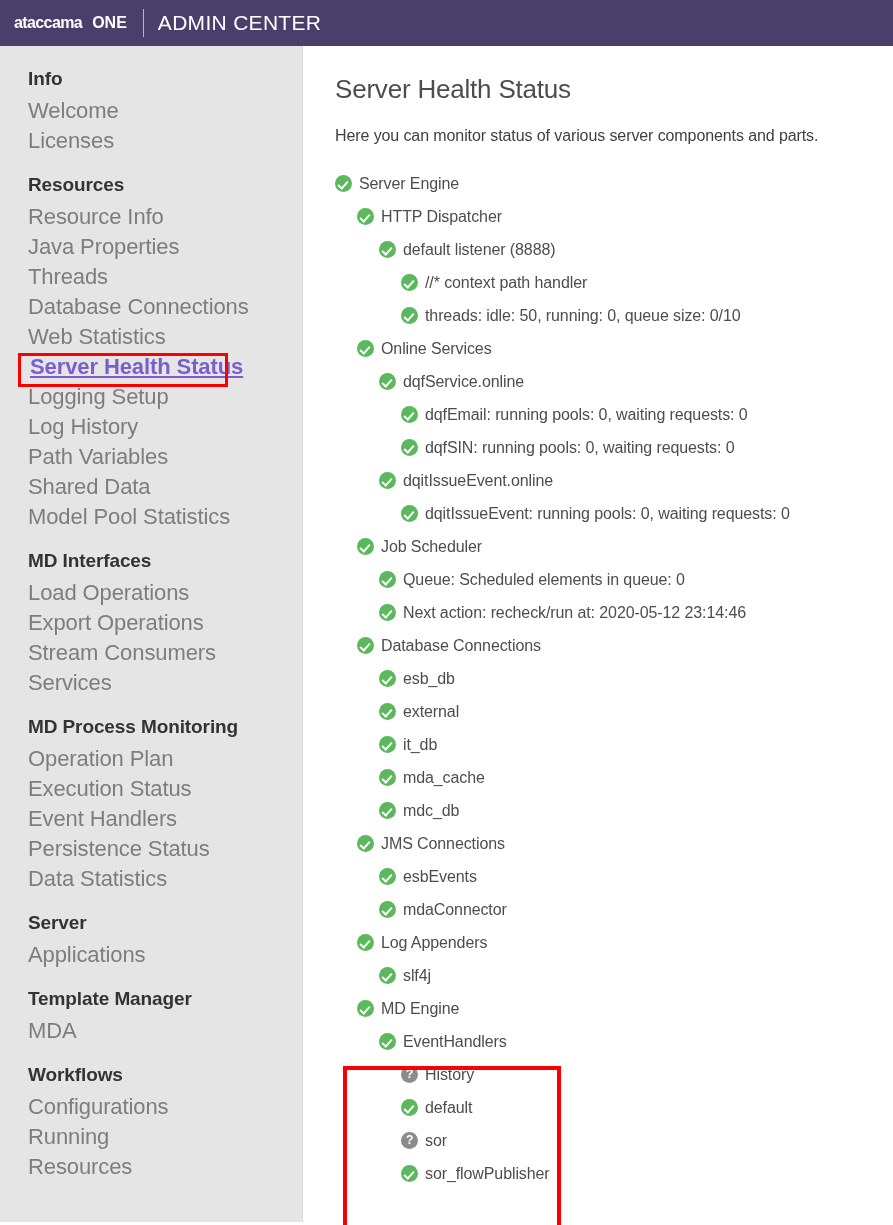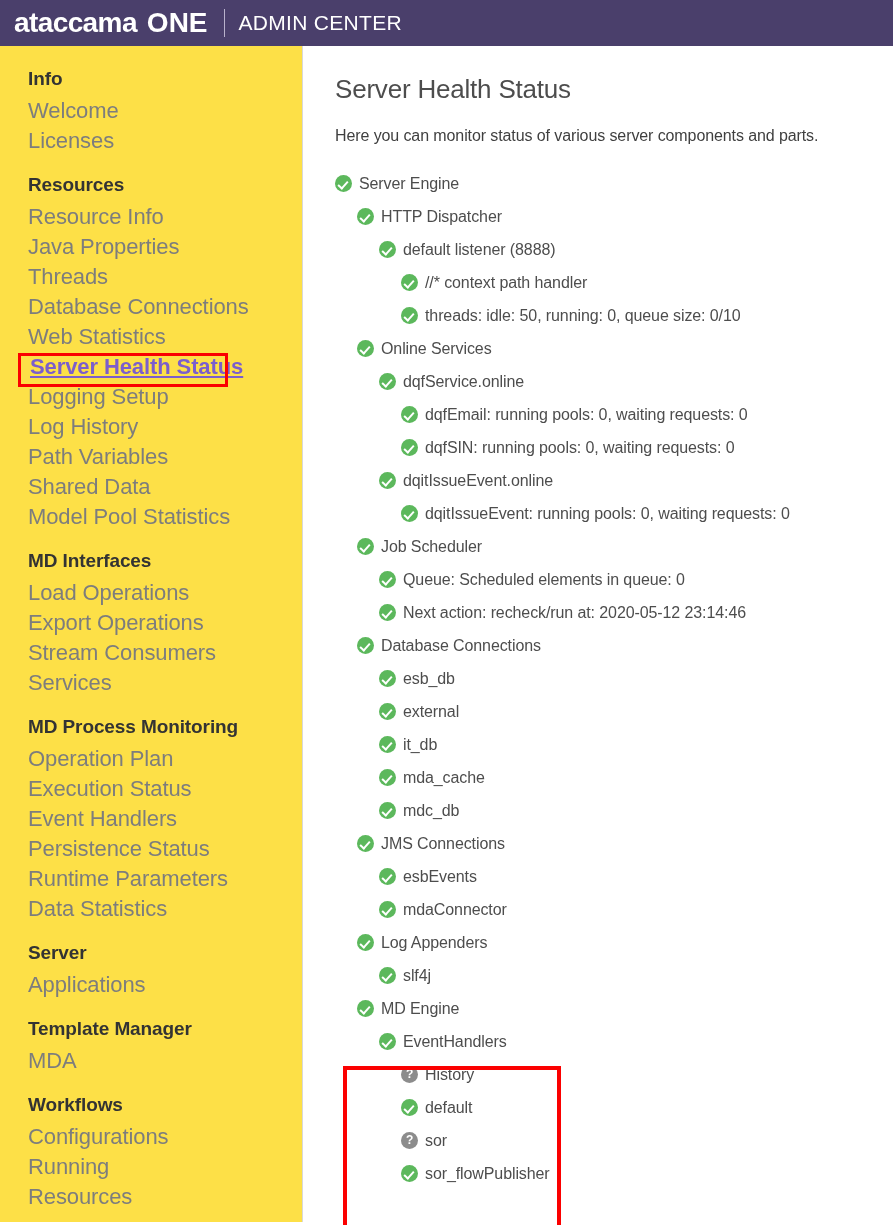--- a/index.html
+++ b/index.html
@@ -16,21 +16,21 @@
   #topbar {
     height: 46px;
     background: #4a3f6b;
     display: flex;
     align-items: center;
     padding-left: 14px;
     overflow: hidden;
   }
   #brand-mark {
     color: #ffffff;
-    font-size: 28px;
+    font-size: 16px;
     font-weight: 700;
     letter-spacing: -0.6px;
     line-height: 1;
     white-space: nowrap;
   }
   #brand-mark .one {
     font-weight: 700;
     letter-spacing: 0px;
   }
   #brand-divider {
@@ -51,21 +51,21 @@
   #shell {
     display: flex;
     height: 1179px;
     width: 893px;
   }
 
   
   #sidebar {
     width: 303px;
     flex: 0 0 303px;
-    background: #fde047;
+    background: #e5e5e5;
     border-right: 1px solid #d8d8d8;
     padding: 22px 0 0 28px;
     position: relative;
   }
   .nav-group-title {
     font-size: 19px;
     font-weight: 700;
     color: #333333;
     margin-top: 18px;
     margin-bottom: 6px;
@@ -226,21 +226,20 @@
       <div class="nav-group-title">MD Interfaces</div>
       <div><span class="nav-item-wrap"><span class="nav-item">Load Operations</span></span></div>
       <div><span class="nav-item-wrap"><span class="nav-item">Export Operations</span></span></div>
       <div><span class="nav-item-wrap"><span class="nav-item">Stream Consumers</span></span></div>
       <div><span class="nav-item-wrap"><span class="nav-item">Services</span></span></div>
       <div class="nav-group-title">MD Process Monitoring</div>
       <div><span class="nav-item-wrap"><span class="nav-item">Operation Plan</span></span></div>
       <div><span class="nav-item-wrap"><span class="nav-item">Execution Status</span></span></div>
       <div><span class="nav-item-wrap"><span class="nav-item">Event Handlers</span></span></div>
       <div><span class="nav-item-wrap"><span class="nav-item">Persistence Status</span></span></div>
-      <div><span class="nav-item-wrap"><span class="nav-item">Runtime Parameters</span></span></div>
       <div><span class="nav-item-wrap"><span class="nav-item">Data Statistics</span></span></div>
       <div class="nav-group-title">Server</div>
       <div><span class="nav-item-wrap"><span class="nav-item">Applications</span></span></div>
       <div class="nav-group-title">Template Manager</div>
       <div><span class="nav-item-wrap"><span class="nav-item">MDA</span></span></div>
       <div class="nav-group-title">Workflows</div>
       <div><span class="nav-item-wrap"><span class="nav-item">Configurations</span></span></div>
       <div><span class="nav-item-wrap"><span class="nav-item">Running</span></span></div>
       <div><span class="nav-item-wrap"><span class="nav-item">Resources</span></span></div>
     </nav>

